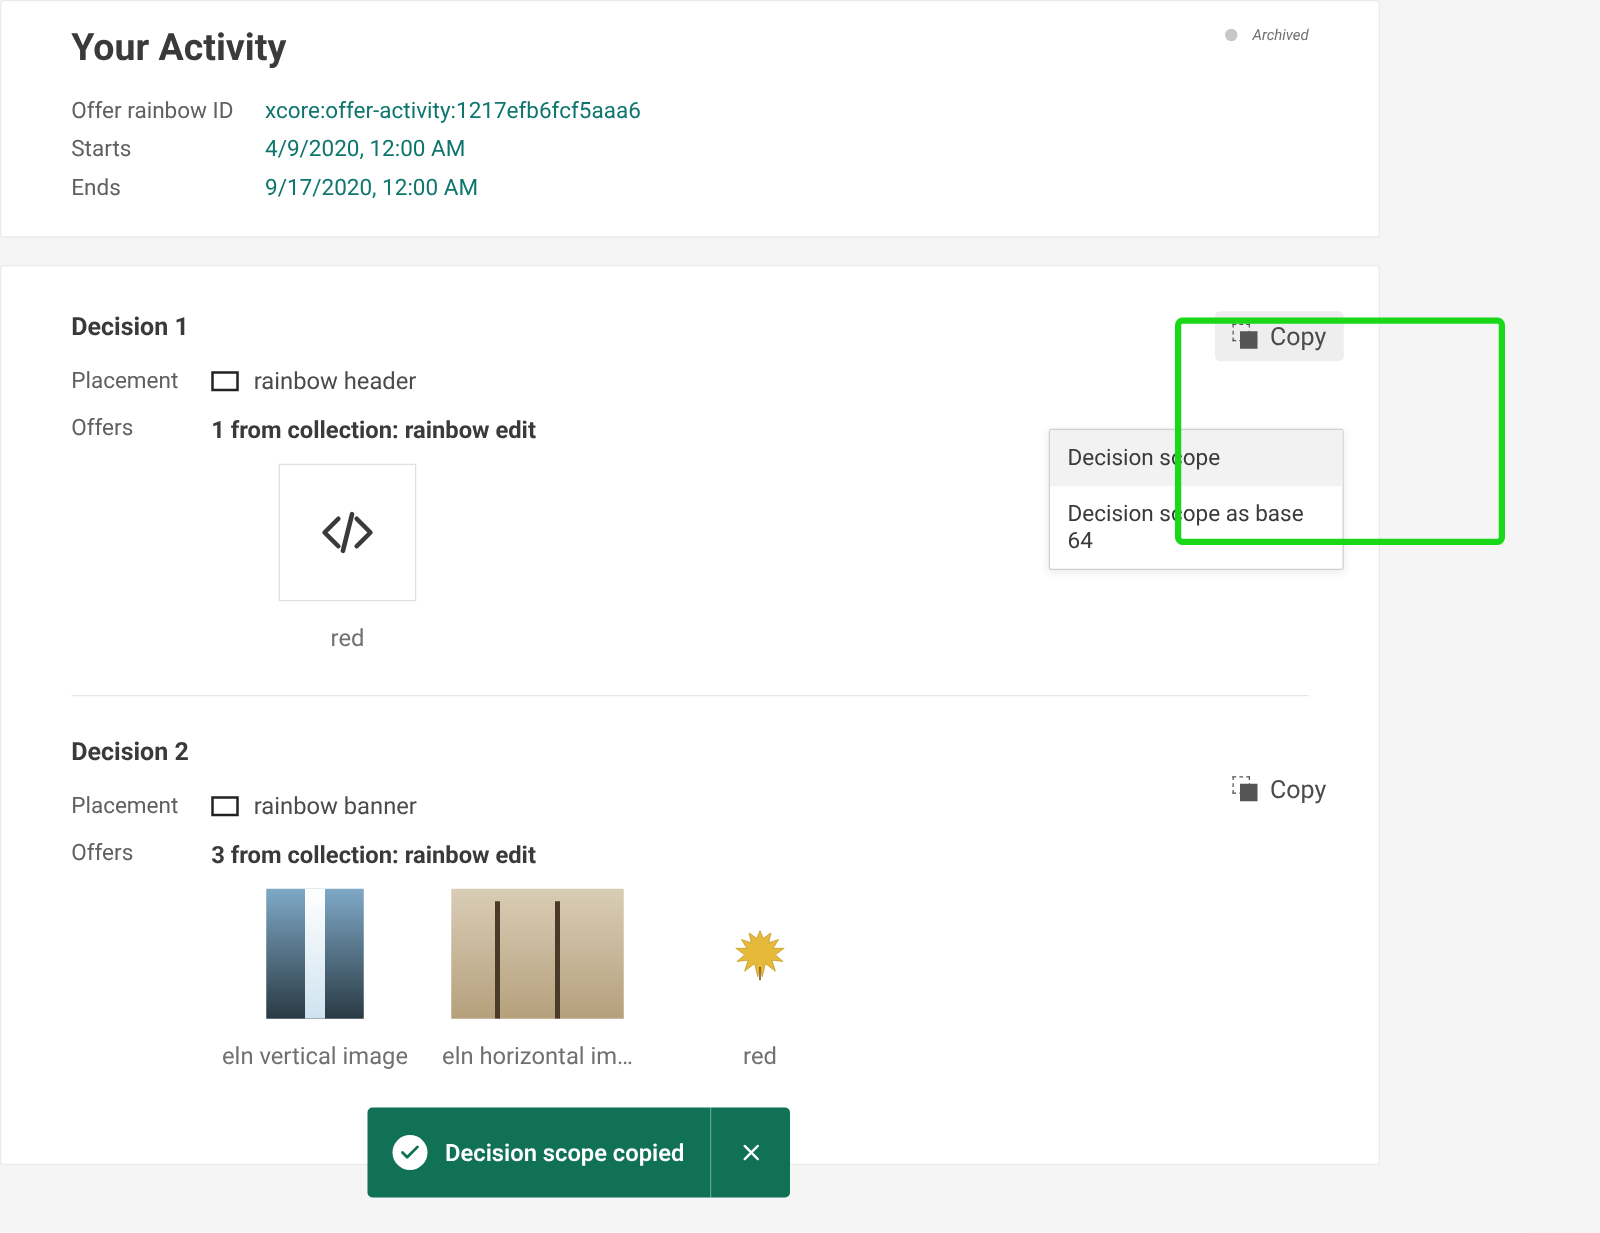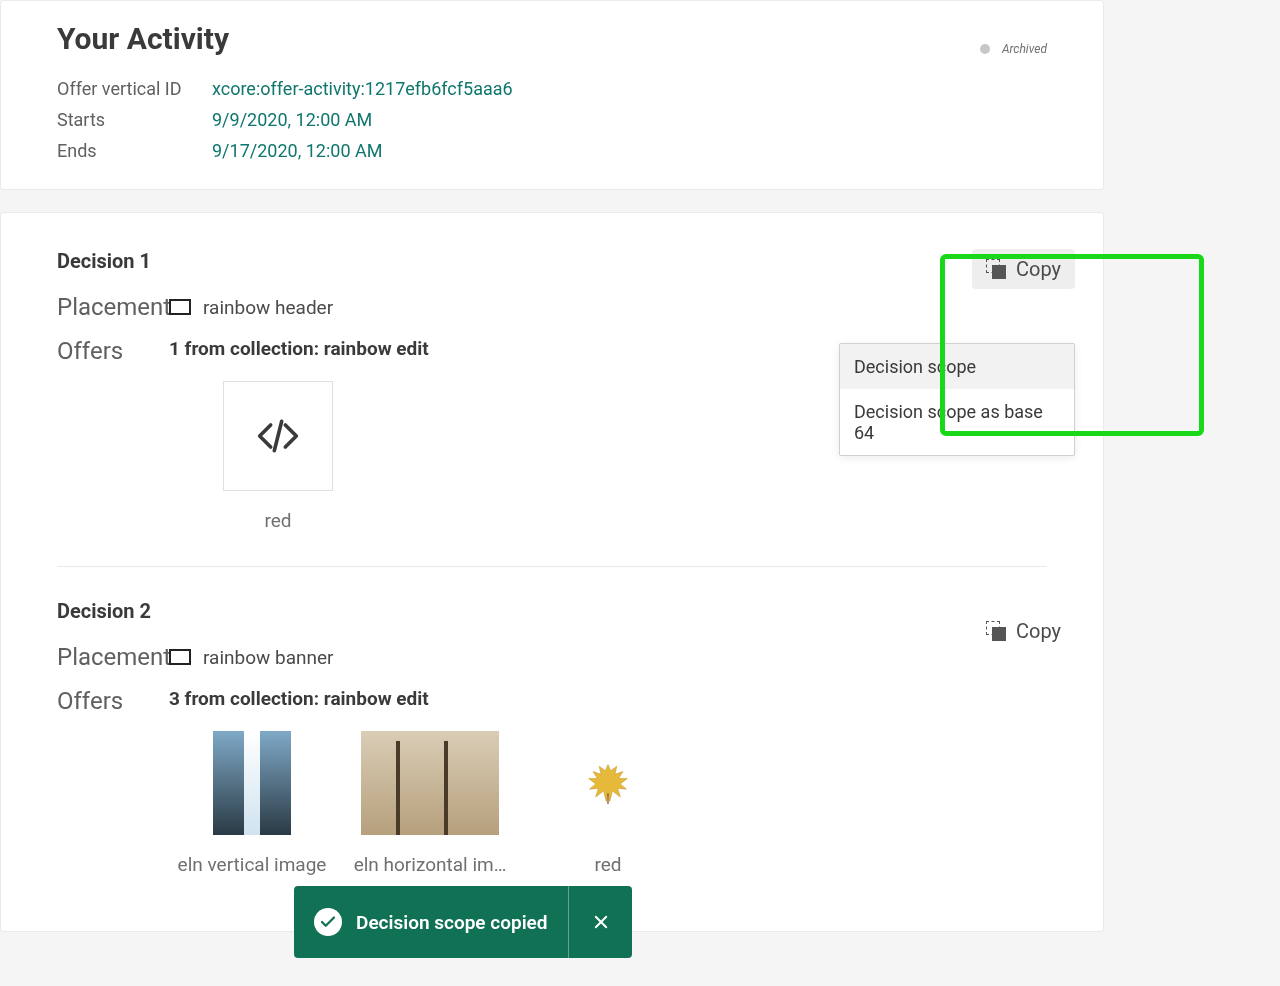--- a/index.html
+++ b/index.html
@@ -1,32 +1,32 @@
 <!DOCTYPE html>
 <html><head>
 <meta charset="utf-8">
 <style>
   * { box-sizing: border-box; margin: 0; padding: 0; }
   html, body { width: 1280px; height: 986px; font-family: -apple-system, BlinkMacSystemFont, "Segoe UI", Roboto, Helvetica, Arial, sans-serif; background:#f5f5f5; color:#2c2c2c; }
   .page { width:1280px; height:986px; position:relative; }
   .card { background:#fff; border:1px solid #eaeaea; border-radius:3px; }
   .header-card { position:absolute; left:0; top:0; width:1104px; height:190px; padding:20px 56px 24px 56px; }
-  .header-top { display:flex; align-items:flex-end; justify-content:space-between; }
+  .header-top { display:flex; align-items:flex-start; justify-content:space-between; }
   .title { font-size:30px; font-weight:700; color:#3a3a3a; }
   .status-wrap { display:flex; align-items:center; gap:12px; color:#707070; font-style:italic; font-size:12px; }
   .status-dot { width:10px; height:10px; border-radius:50%; background:#c7c7c7; display:inline-block; }
   .meta { margin-top:22px; display:grid; grid-template-columns:155px 1fr; row-gap:10px; font-size:18px; }
   .meta .label { color:#606060; }
   .meta .value { color:#0f766e; }
 
   .decisions-card { position:absolute; left:0; top:212px; width:1104px; height:720px; padding:36px 56px 24px 56px; }
   .decision-title { font-size:20px; font-weight:700; color:#3a3a3a; margin-bottom:20px; }
   .kv-row { display:grid; grid-template-columns:112px 1fr; align-items:center; margin-bottom:16px; }
   .kv-row.top { align-items:flex-start; }
-  .kv-label { color:#606060; font-size:24px; }
+  .kv-label { color:#606060; font-size:18px; }
   .kv-value { font-size:19px; color:#4b4b4b; display:flex; align-items:center; gap:12px; }
   .placement-icon { width:22px; height:16px; border:2px solid #222; display:inline-block; }
   .offers-bold { font-weight:700; color:#3a3a3a; }
 
   .offer-grid { margin-left:112px; margin-top:14px; display:flex; gap:70px; }
   .offer-cell { width:150px; display:flex; flex-direction:column; align-items:center; gap:18px; }
   .offer-thumb { width:110px; height:110px; border:1px solid #e0e0e0; display:flex; align-items:center; justify-content:center; font-size:26px; color:#444; background:#fff; }
   .offer-thumb.img { border:none; }
   .offer-thumb svg { width:44px; height:44px; }
   .offer-name { font-size:19px; color:#707070; text-align:center; max-width:160px; white-space:nowrap; overflow:hidden; text-overflow:ellipsis; }
@@ -70,24 +70,24 @@
 
 <div class="card header-card">
   <div class="header-top">
     <div class="title">Your Activity</div>
     <div class="status-wrap">
       <span class="status-dot"></span>
       <span>Archived</span>
     </div>
   </div>
   <div class="meta">
-    <div class="label">Offer vertical ID</div>
+    <div class="label">Offer rainbow ID</div>
     <div class="value">xcore:offer-activity:1217efb6fcf5aaa6</div>
     <div class="label">Starts</div>
-    <div class="value">9/9/2020, 12:00 AM</div>
+    <div class="value">4/9/2020, 12:00 AM</div>
     <div class="label">Ends</div>
     <div class="value">9/17/2020, 12:00 AM</div>
   </div>
 </div>
 
 <div class="card decisions-card">
 
   <div style="position:relative;">
     <div class="decision-title">Decision 1</div>
     <div class="kv-row">

